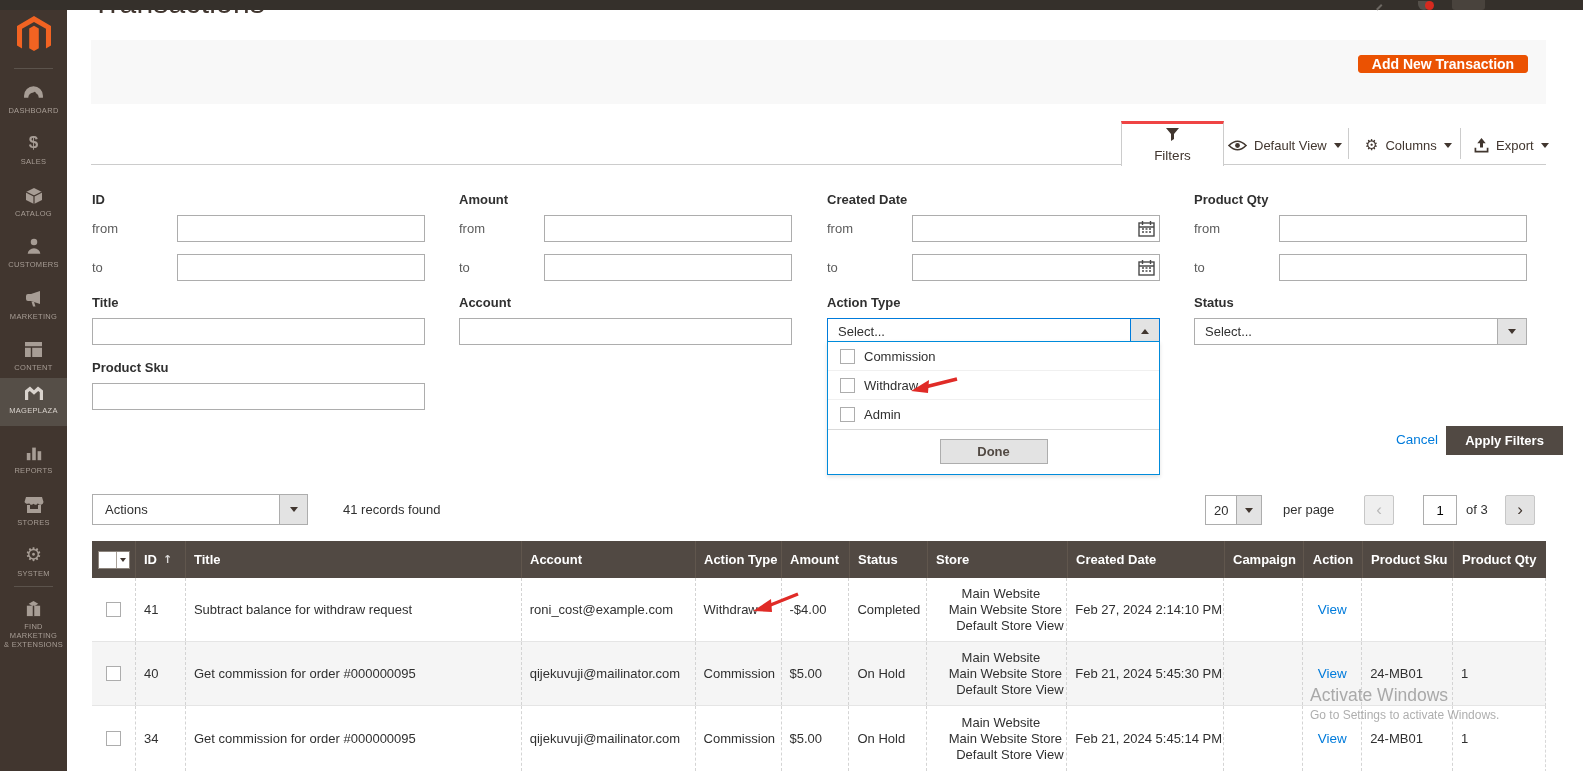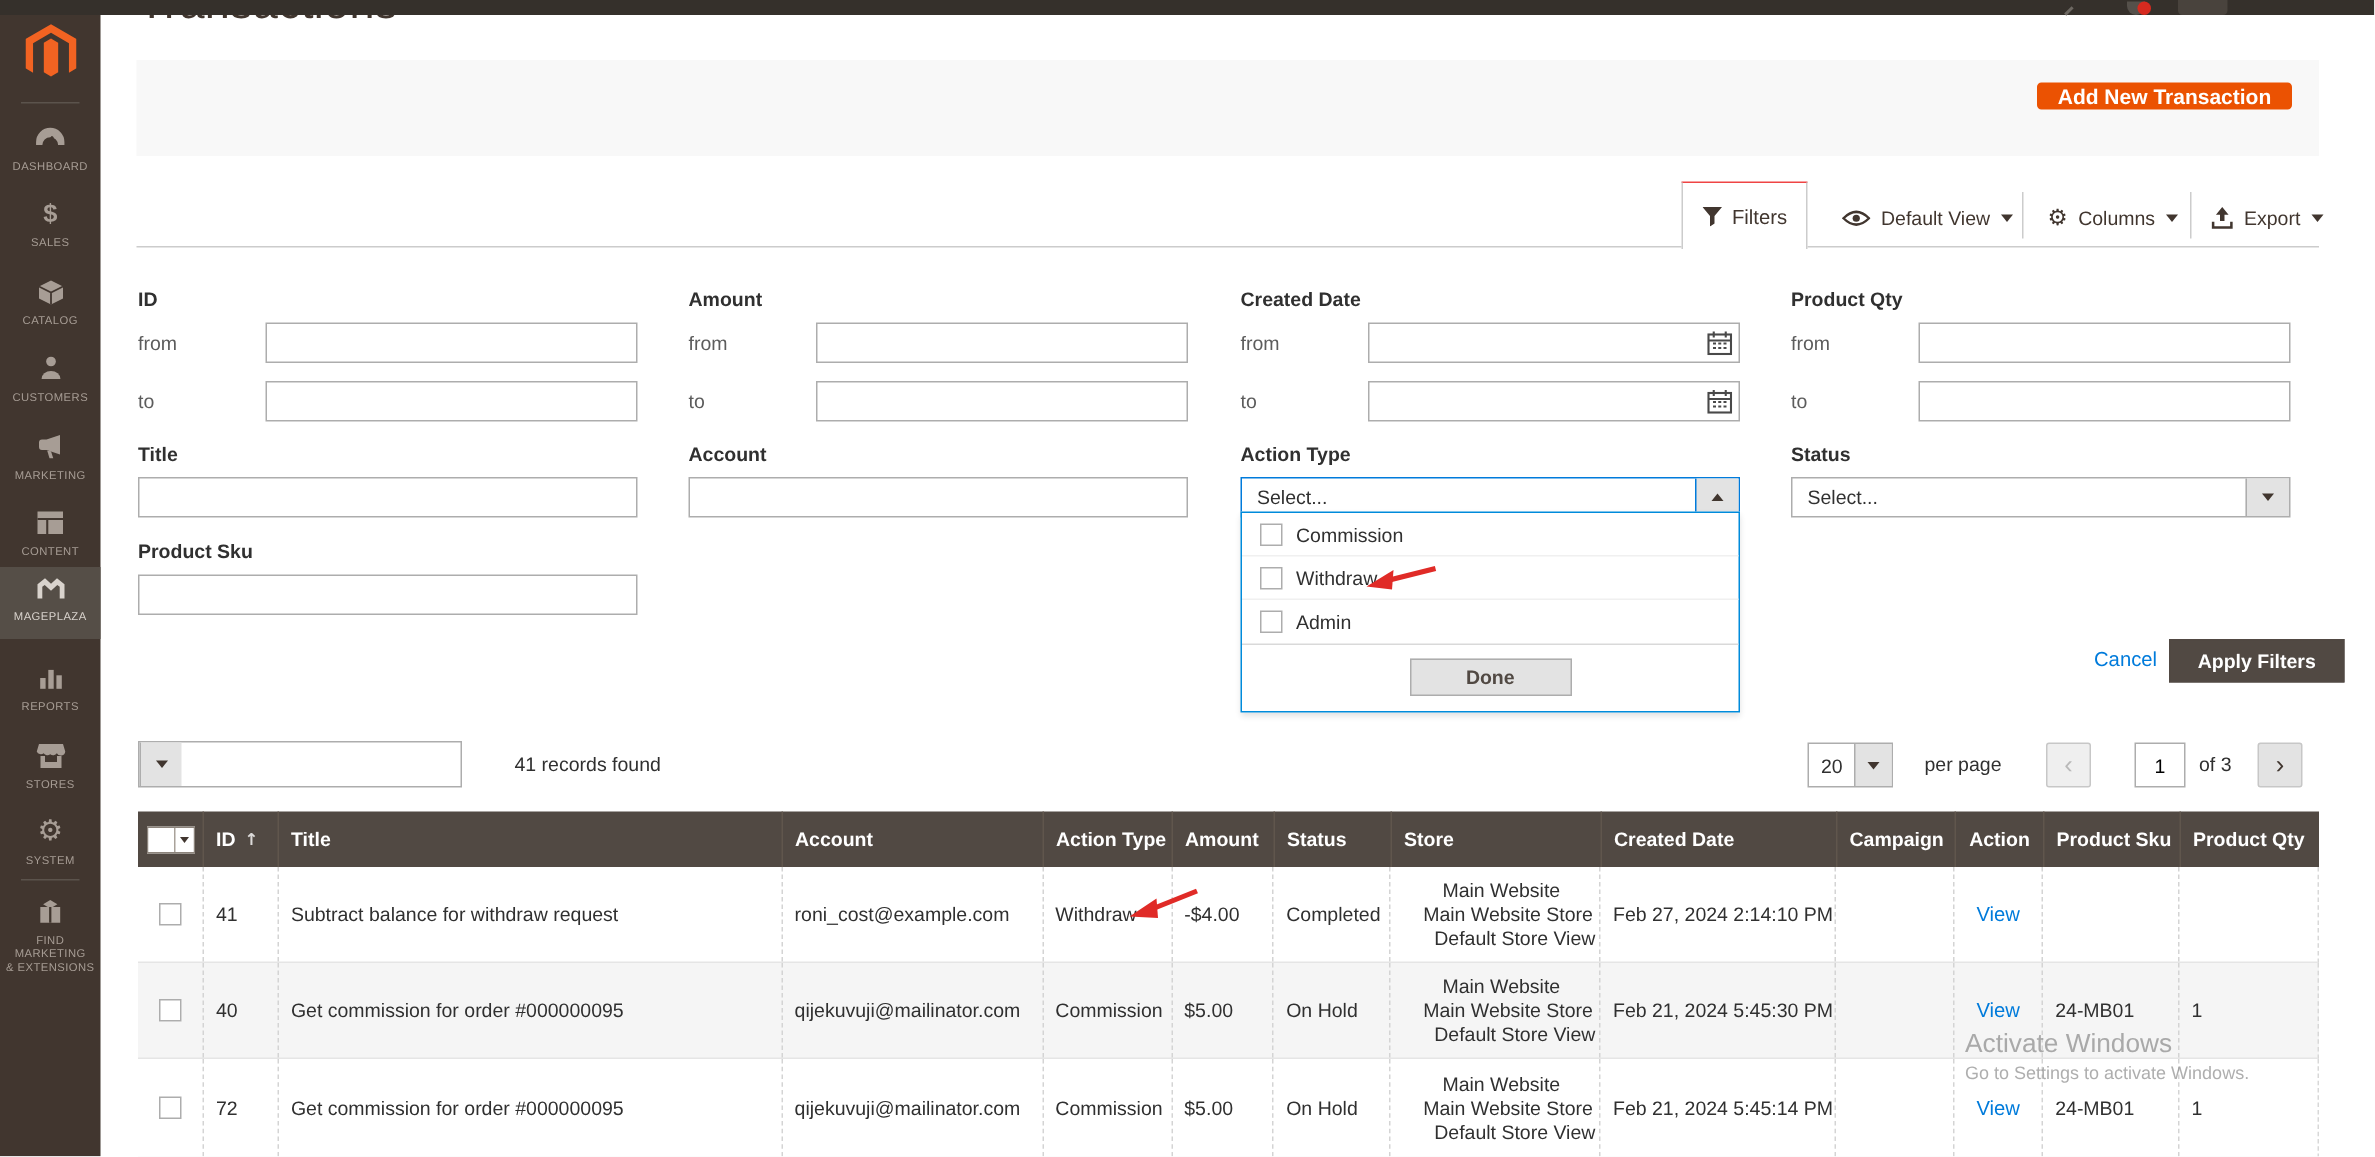--- a/index.html
+++ b/index.html
@@ -27,21 +27,21 @@
   .sb-icon svg { vertical-align:middle; }
   .sb-gear { font-family:"DejaVu Sans", sans-serif; font-size:19px; color:#a79d95; line-height:20px; }
   .sb-label { display:block; font-size:7.5px; color:#a79d95; letter-spacing:.3px; line-height:9px; margin-top:3px; }
 
   
   .gray-panel { position:absolute; left:91px; top:40px; width:1455px; height:64px; background:#f8f8f8; }
   .btn-primary { position:absolute; left:1358px; top:55px; width:170px; height:18px; background:#eb5202; border:1px solid #eb5202; border-radius:3px; color:#fff; font-weight:bold; font-size:14px; font-family:inherit; cursor:pointer; }
 
   
   .tabs-rule { position:absolute; left:91px; top:164px; width:1455px; border-top:1px solid #ccc; }
-  .filters-tab { position:absolute; left:1121px; top:121px; width:84px; height:45px; background:#fff; border-left:1px solid #ccc; border-right:1px solid #ccc; border-top:1px solid #ef4444; z-index:2; display:flex; align-items:center; justify-content:center; gap:7px; cursor:pointer; }
+  .filters-tab { position:absolute; left:1121px; top:121px; width:103px; height:45px; background:#fff; border-left:1px solid #ccc; border-right:1px solid #ccc; border-top:3px solid #ef4444; z-index:2; display:flex; align-items:center; justify-content:center; gap:7px; cursor:pointer;flex-direction:column; }
   .filters-tab span.lbl { font-size:13.5px; color:#41362f; }
   .ctrl { position:absolute; top:133px; height:24px; display:flex; align-items:center; gap:7px; cursor:pointer; }
   .ctrl .lbl { font-size:13px; color:#41362f; }
   .vdiv { position:absolute; top:128px; height:31px; border-left:1px solid #ccc; }
   .caret-down { width:0; height:0; border-left:4px solid transparent; border-right:4px solid transparent; border-top:5px solid #41362f; display:inline-block; }
   .caret-up { width:0; height:0; border-left:4px solid transparent; border-right:4px solid transparent; border-bottom:5px solid #41362f; display:inline-block; }
   .ctrl-gear { font-family:"DejaVu Sans", sans-serif; font-size:15px; color:#41362f; }
 
   
   .fgroup { position:absolute; width:333px; }
@@ -393,20 +393,21 @@
 
   <svg class="red-arrow" style="left:905px; top:374px" width="56" height="24">
     <path d="M52 5 L20 13" stroke="#e02b27" stroke-width="3.4" fill="none"></path>
     <polygon points="6,17 24,6 23,19" fill="#e02b27"></polygon>
   </svg>
 
   <a class="link" style="position:absolute; left:1396px; top:432px">Cancel</a>
   <button class="btn-apply">Apply Filters</button>
 
   <div class="sel-box" style="left:92px; top:494px; width:216px; height:31px">
+    <span class="val">Actions</span>
     <span class="caret-box">
         <span class="caret-down"></span>
       </span>
   </div>
   <span class="txt13" style="left:343px; top:502px">41 records found</span>
 
   <div class="sel-box" style="left:1205px; top:495px; width:57px; height:30px">
     <span class="val" style="padding:0 8px">20</span>
     <span class="caret-box">
         <span class="caret-down"></span>
@@ -513,21 +514,21 @@
           <a class="link">View</a>
         </div>
       <div class="cell col-sku">24-MB01</div>
       <div class="cell col-qty">1</div>
     </div>
 
     <div class="grid-row" style="height:66px">
       <div class="cell col-cb">
           <span class="row-cbx"></span>
         </div>
-      <div class="cell col-id">72</div>
+      <div class="cell col-id">34</div>
       <div class="cell col-title">Get commission for order #000000095</div>
       <div class="cell col-account">qijekuvuji@mailinator.com</div>
       <div class="cell col-atype">Commission</div>
       <div class="cell col-amount">$5.00</div>
       <div class="cell col-status">On Hold</div>
       <div class="cell col-store store-cell">
         <span>Main Website</span>
         <span class="ind1">Main Website Store</span>
         <span class="ind2">Default Store View</span>
       </div>

